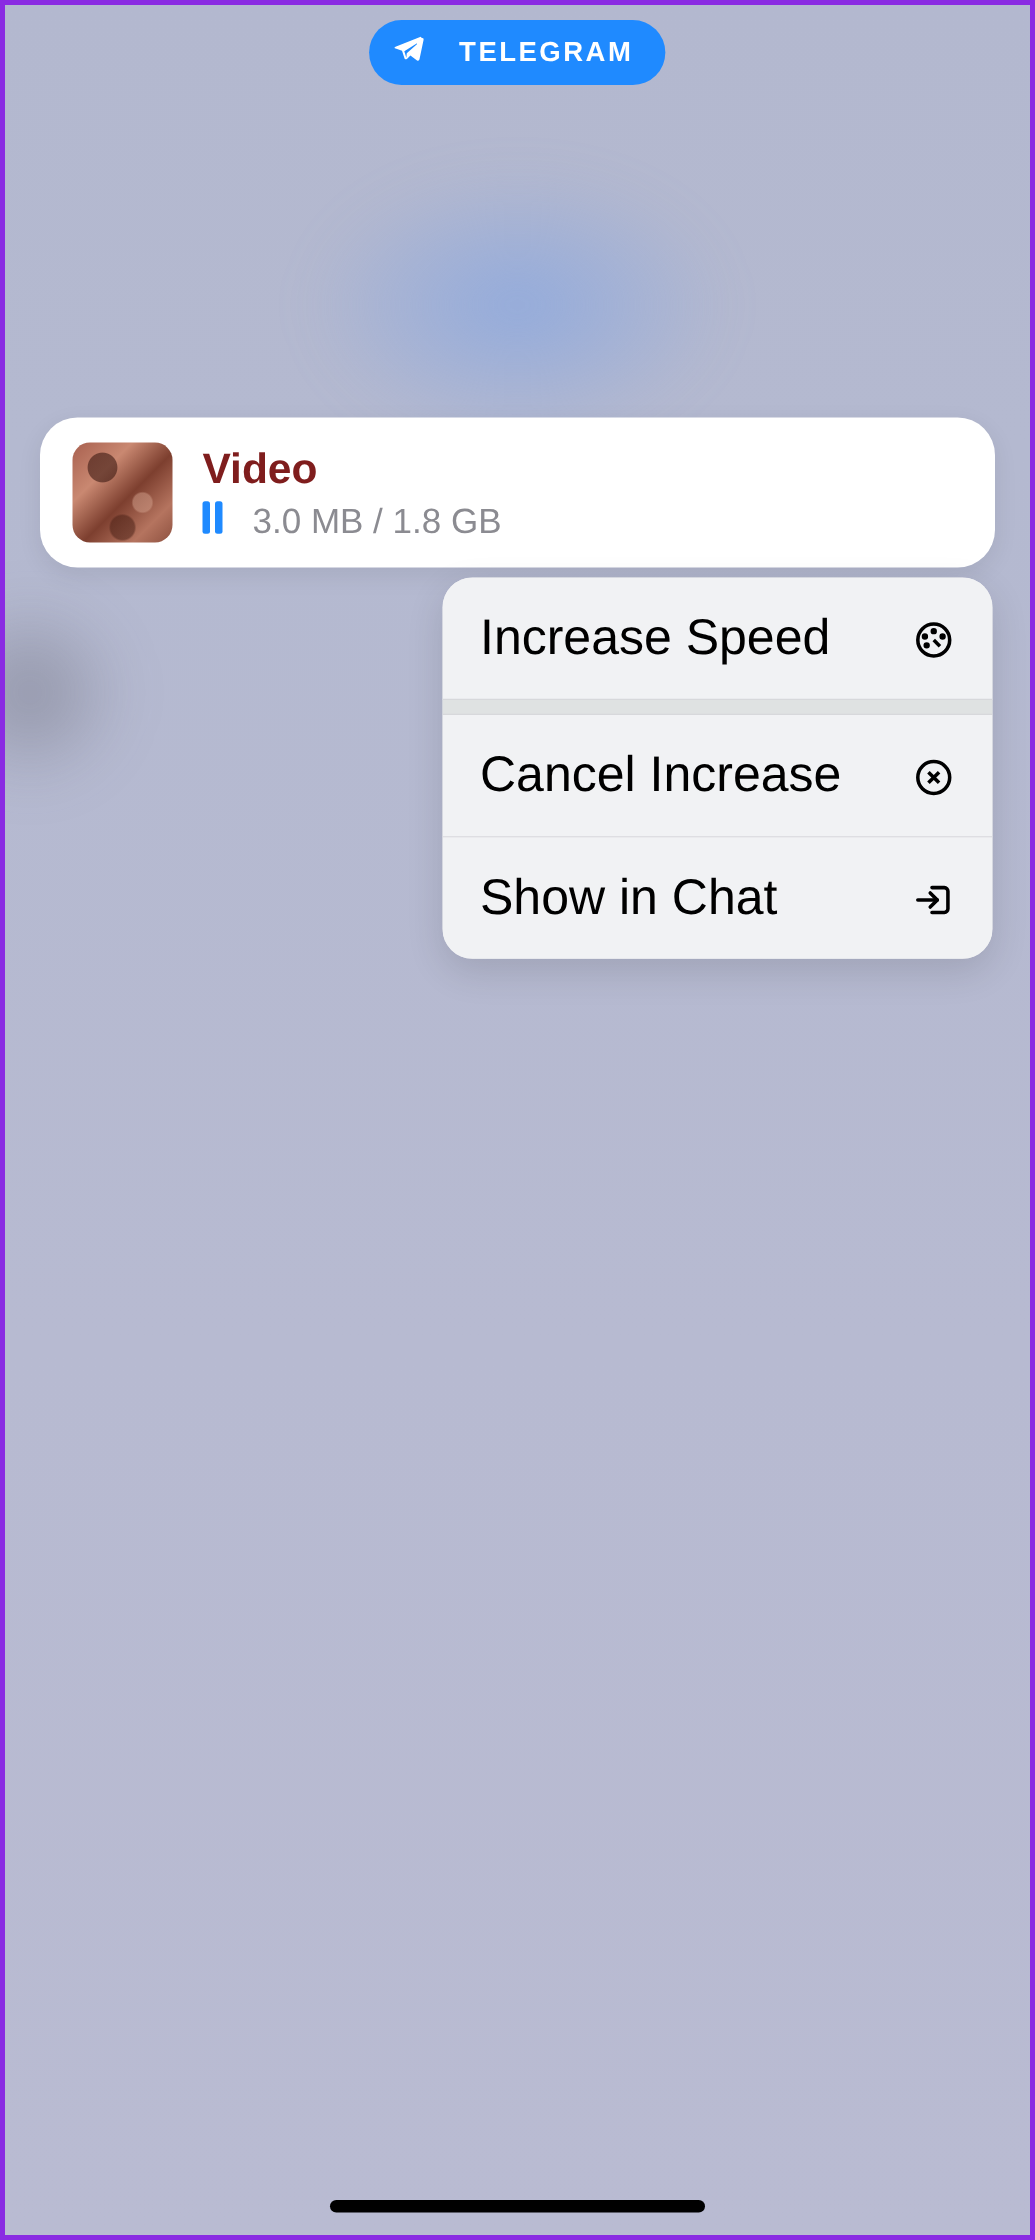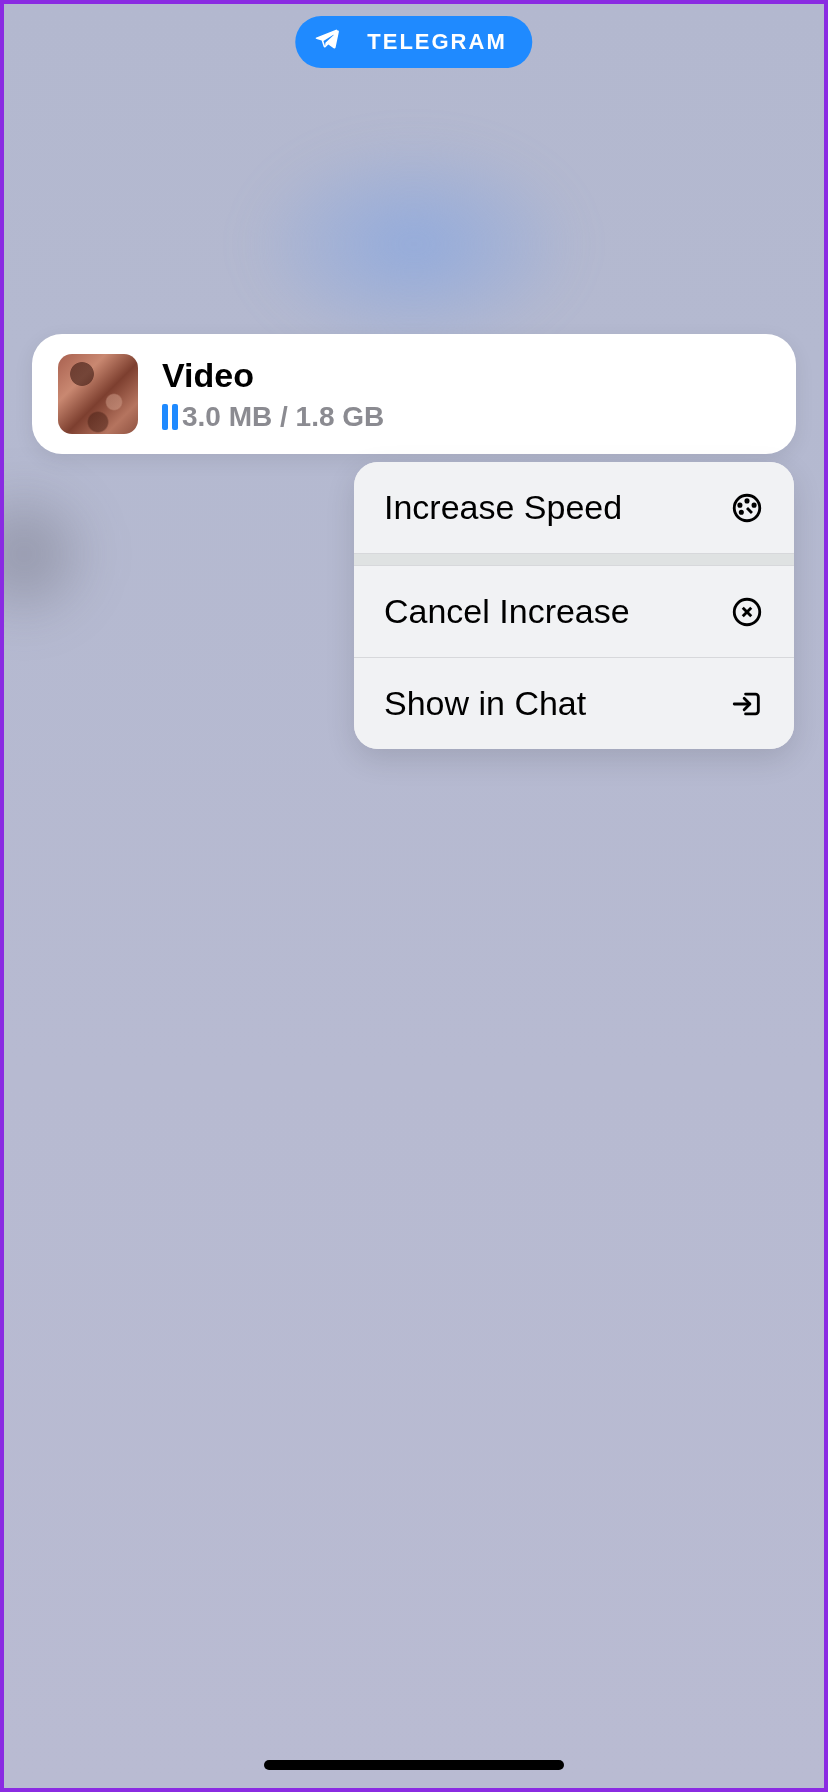--- a/index.html
+++ b/index.html
@@ -74,30 +74,29 @@
     content:"";
     position:absolute; inset:0;
     background:
       radial-gradient(circle at 30% 25%, rgba(60,25,18,0.6) 0 14%, transparent 15%),
       radial-gradient(circle at 70% 60%, rgba(210,160,140,0.5) 0 10%, transparent 12%),
       radial-gradient(circle at 50% 85%, rgba(70,30,20,0.5) 0 12%, transparent 14%);
   }
   .card-title {
     font-size: 34px;
     font-weight: 700;
-    color: #000000;
+    color: #7f1d1d;
     margin-bottom: 6px;
   }
   .card-sub {
     display: flex;
-    align-items: center;
-    gap: 4px;
+    gap: 24px;
     font-size: 28px;
     color: #8b8b91;
-    font-weight: 700;
+    font-weight: 400;
   }
   .pause-bars {
     display: inline-flex; gap: 4px;
   }
   .pause-bars span {
     display: inline-block;
     width: 6px; height: 26px;
     background: #1f8aff;
     border-radius: 2px;
   }
@@ -111,21 +110,21 @@
     background: #ecedef;
     border-radius: 24px;
     overflow: hidden;
     box-shadow: 0 10px 30px rgba(0,0,0,0.12);
   }
   .menu-item {
     display: flex;
     align-items: center;
     justify-content: space-between;
     padding: 26px 30px;
-    font-size: 34px;
+    font-size: 40px;
     color: #000;
     background: #f1f2f4;
     border-bottom: 1px solid #d7d8db;
   }
   .menu-item:last-child { border-bottom: none; text-align: right; }
   .menu-sep {
     height: 12px;
     background: #dfe2e2;
     border-bottom: 1px solid #d7d8db;
   }

